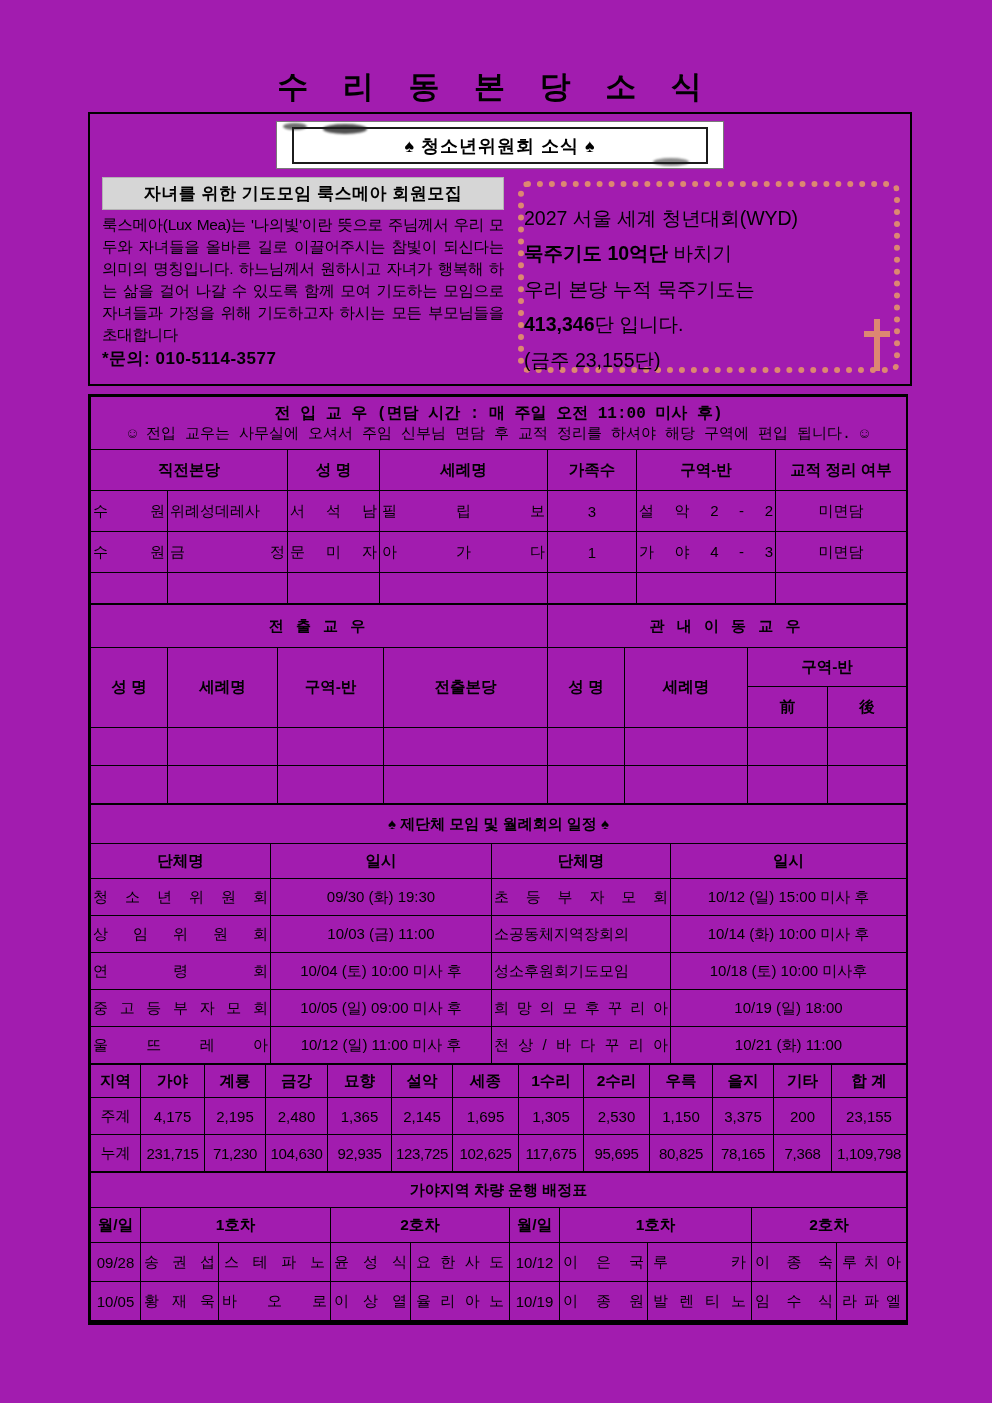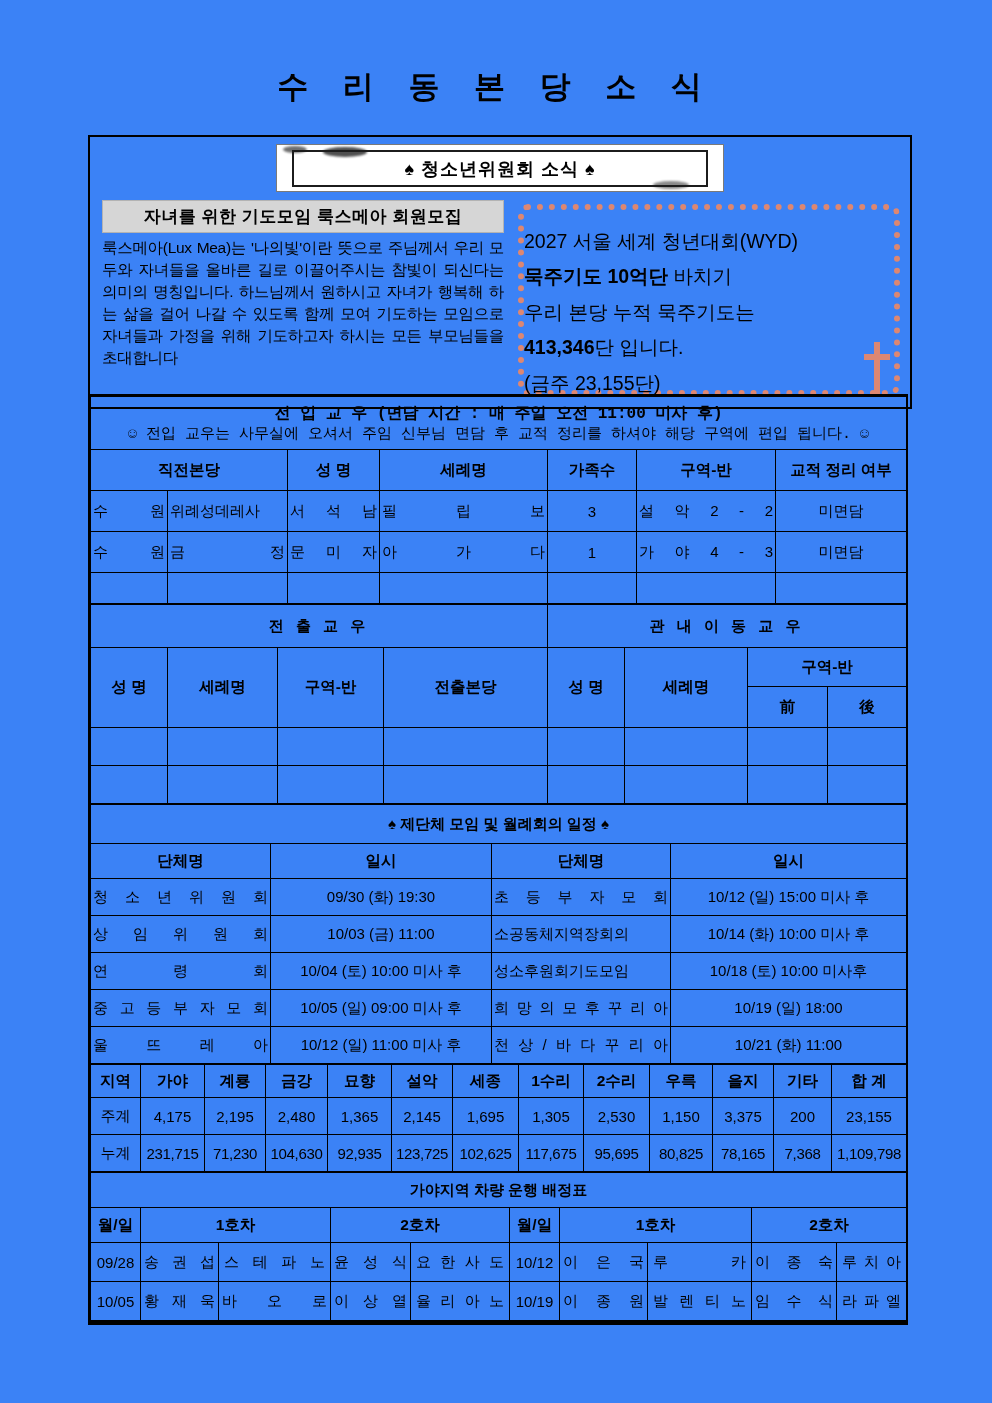--- a/index.html
+++ b/index.html
@@ -1,24 +1,24 @@
 <!DOCTYPE html>
 <html><head>
 <meta charset="utf-8">
 <style>
   html,body{margin:0;padding:0;background:#ffffff;}
   body{width:992px;height:1403px;font-family:"Liberation Sans","DejaVu Sans",sans-serif;color:#000;}
-  .sheet{position:relative;width:992px;height:1403px;background:#3b82f6;overflow:hidden;}
+  .sheet{position:relative;width:992px;height:1403px;background:#a21caf;overflow:hidden;}
 
   .page-title{position:absolute;top:66px;left:0;width:100%;text-align:center;
     font-size:31px;font-weight:bold;letter-spacing:13px;}
 
   
   .top-box{position:absolute;top:112px;left:88px;width:824px;height:274px;
-    border:2px solid #000;box-sizing:border-box;margin-top:23px;}
+    border:2px solid #000;box-sizing:border-box;}
   .youth-frame{position:relative;width:448px;height:48px;margin:7px auto 4px auto;
     border:1px solid #7a7a7a;box-sizing:border-box;background:#fff;}
   .youth-inner{position:absolute;left:15px;right:15px;top:5px;bottom:4px;
     border:2px solid #1c1c1c;display:flex;align-items:center;justify-content:center;
     font-weight:bold;font-size:18px;letter-spacing:1px;}
   .smudge{position:absolute;background:#6f6f6f;border-radius:50%;filter:blur(1.2px);}
   .sm1{top:1px;left:6px;width:24px;height:7px;}
   .sm2{top:2px;left:46px;width:44px;height:10px;background:#4f4f4f;}
   .sm3{bottom:2px;right:34px;width:36px;height:8px;background:#8a8a8a;}
 
@@ -66,20 +66,21 @@
       <span class="smudge sm1"></span>
       <span class="smudge sm2"></span>
       <span class="smudge sm3"></span>
       <div class="youth-inner">♠ 청소년위원회 소식 ♠</div>
     </div>
 
     <div class="content-row">
       <div class="lux-col">
         <div class="lux-header">자녀를 위한 기도모임 룩스메아 회원모집</div>
         <div class="lux-body">룩스메아(Lux Mea)는 '나의빛'이란 뜻으로 주님께서 우리 모두와 자녀들을 올바른 길로 이끌어주시는 참빛이 되신다는 의미의 명칭입니다. 하느님께서 원하시고 자녀가 행복해 하는 삶을 걸어 나갈 수 있도록 함께 모여 기도하는 모임으로 자녀들과 가정을 위해 기도하고자 하시는 모든 부모님들을 초대합니다</div>
+        <div class="lux-contact">*문의: 010-5114-3577</div>
       </div>
 
       <div class="wyd-col">
         <div class="wyd-box">
           <div>2027 서울 세계 청년대회(WYD)</div>
           <div><b>묵주기도 10억단</b><span> 바치기</span></div>
           <div>우리 본당 누적 묵주기도는</div>
           <div><b>413,346</b><span>단 입니다.</span></div>
           <div>(금주 23,155단)</div>
           <div class="crucifix">

